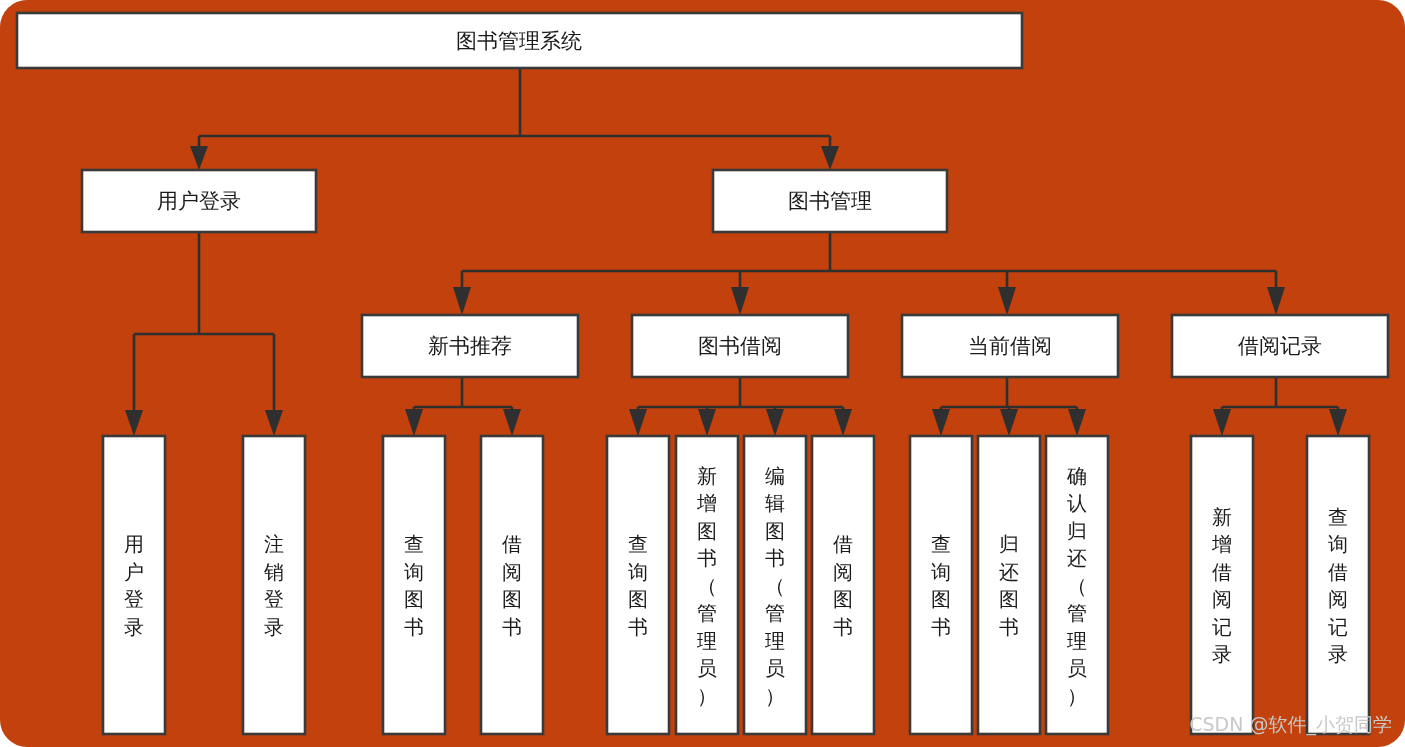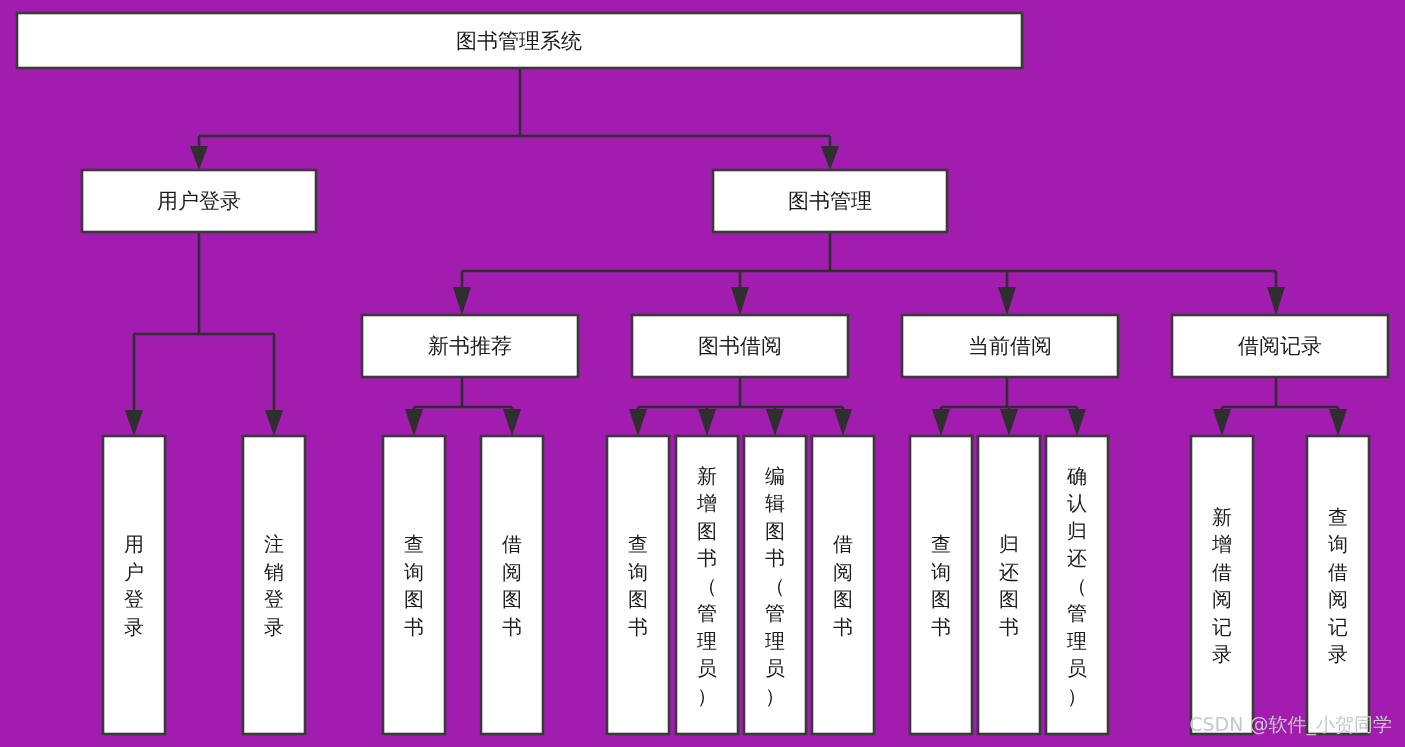--- a/index.html
+++ b/index.html
@@ -11,21 +11,22 @@
   body {
     width: 1405px;
     height: 747px;
     overflow: hidden;
     font-family: "DejaVu Sans", "Liberation Sans", sans-serif;
   }
   #diagram-root {
     position: relative;
     width: 1405px;
     height: 747px;
-    background: #a21caf;
+    background: #c2410c;
+    border-radius: 27px;
   }
   svg#diagram-svg {
     position: absolute;
     left: 0;
     top: 0;
     width: 1405px;
     height: 747px;
     display: block;
   }
   .node-box {

